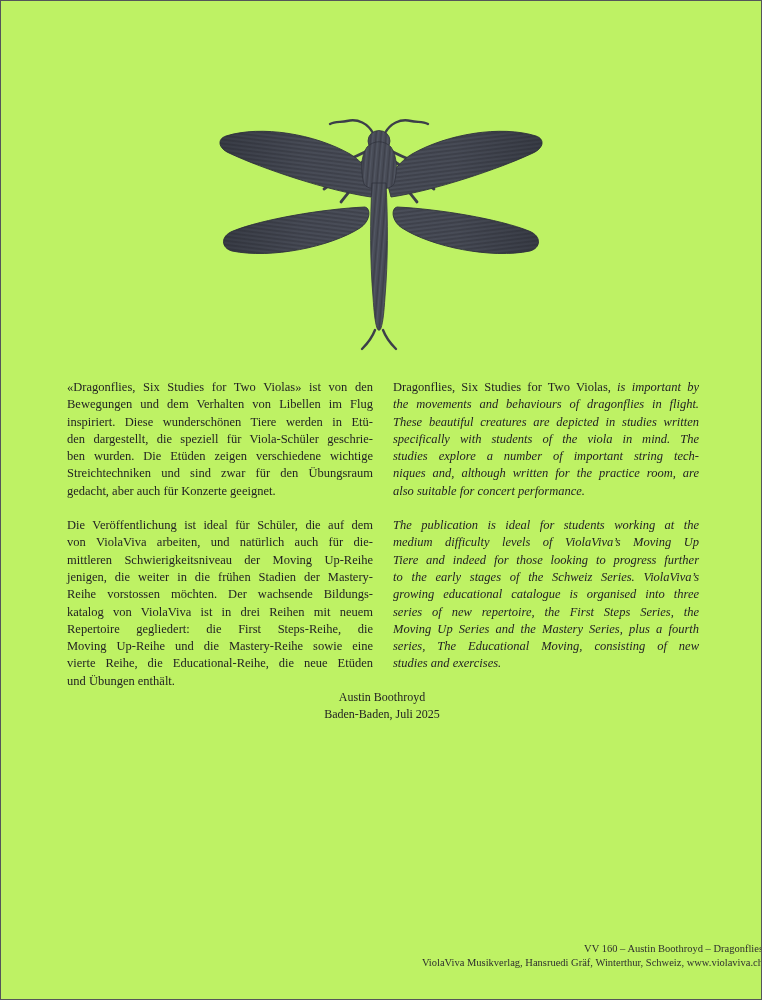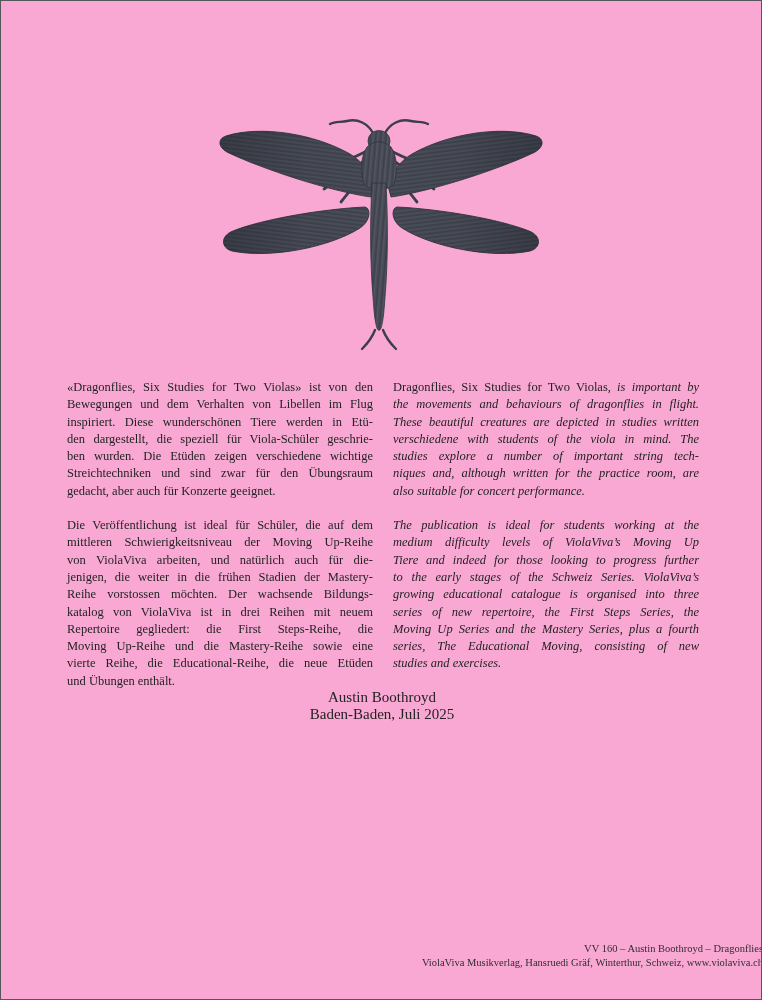--- a/index.html
+++ b/index.html
@@ -1,20 +1,20 @@
 <!DOCTYPE html>
 <html><head>
 <meta charset="utf-8">
 <style>
   html,body { margin:0; padding:0; background:#e9e9e9; }
   .page {
     position:relative;
     width:762px; height:1000px;
     margin:0 auto;
-    background:#f9a8d4;
+    background:#bef264;
     border:1px solid #55565a;
     box-sizing:border-box;
     font-family:"Liberation Serif","DejaVu Serif",serif;
     color:#232323;
     overflow:hidden;
   }
 
   
   .dragonfly-wrap {
     position:absolute; left:210px; top:110px;
@@ -30,21 +30,21 @@
   .col-en { left:392px; }
   .col-en .para { font-style:italic; }
   .para + .para { margin-top:17px; }
   .jline { text-align:justify; text-align-last:justify; }
   .jline.jlast { text-align-last:left; }
   .roman { font-style:normal; }
 
   
   .signature {
     position:absolute; top:688px; left:0; width:762px;
-    text-align:center; font-size:15px; line-height:17.3px;
+    text-align:center; font-size:12px; line-height:17.3px;
   }
 
   
   .footer {
     position:absolute; top:941px; left:0; width:762px;
     text-align:right; font-size:10.5px; line-height:13.6px;
     color:#2e2e2e;
   }
 </style>
 </head>
@@ -119,42 +119,42 @@
         <div class="jline">«Dragonflies, Six Studies for Two Violas» ist von den</div>
         <div class="jline">Bewegungen und dem Verhalten von Libellen im Flug</div>
         <div class="jline">inspiriert. Diese wunderschönen Tiere werden in Etü-</div>
         <div class="jline">den dargestellt, die speziell für Viola-Schüler geschrie-</div>
         <div class="jline">ben wurden. Die Etüden zeigen verschiedene wichtige</div>
         <div class="jline">Streichtechniken und sind zwar für den Übungsraum</div>
         <div class="jline jlast">gedacht, aber auch für Konzerte geeignet.</div>
       </div>
     <div class="para">
         <div class="jline">Die Veröffentlichung ist ideal für Schüler, die auf dem</div>
+        <div class="jline">von ViolaViva arbeiten, und natürlich auch für die-</div>
         <div class="jline">mittleren Schwierigkeitsniveau der Moving Up-Reihe</div>
-        <div class="jline">von ViolaViva arbeiten, und natürlich auch für die-</div>
         <div class="jline">jenigen, die weiter in die frühen Stadien der Mastery-</div>
         <div class="jline">Reihe vorstossen möchten. Der wachsende Bildungs-</div>
         <div class="jline">katalog von ViolaViva ist in drei Reihen mit neuem</div>
         <div class="jline">Repertoire gegliedert: die First Steps-Reihe, die</div>
         <div class="jline">Moving Up-Reihe und die Mastery-Reihe sowie eine</div>
         <div class="jline">vierte Reihe, die Educational-Reihe, die neue Etüden</div>
         <div class="jline jlast">und Übungen enthält.</div>
       </div>
   </div>
 
   <div class="col col-en">
     <div class="para">
       <div class="jline">
         <span class="roman">Dragonflies, Six Studies for Two Violas,</span>
         <span>is important by</span>
       </div>
       <div>
           <div class="jline">the movements and behaviours of dragonflies in flight.</div>
           <div class="jline">These beautiful creatures are depicted in studies written</div>
-          <div class="jline">verschiedene with students of the viola in mind. The</div>
+          <div class="jline">specifically with students of the viola in mind. The</div>
           <div class="jline">studies explore a number of important string tech-</div>
           <div class="jline">niques and, although written for the practice room, are</div>
           <div class="jline jlast">also suitable for concert performance.</div>
         </div>
     </div>
     <div class="para">
         <div class="jline">The publication is ideal for students working at the</div>
         <div class="jline">medium difficulty levels of ViolaViva’s Moving Up</div>
         <div class="jline">Tiere and indeed for those looking to progress further</div>
         <div class="jline">to the early stages of the Schweiz Series. ViolaViva’s</div>

